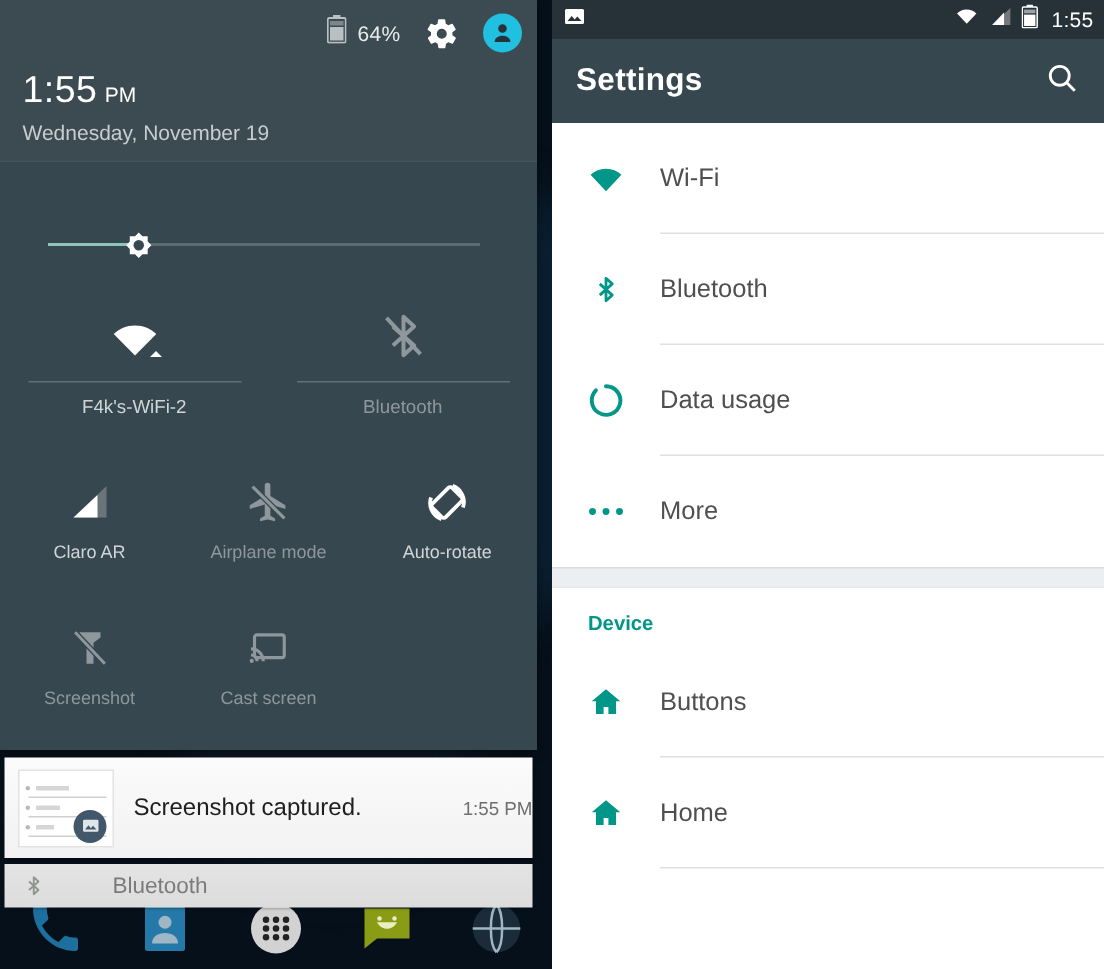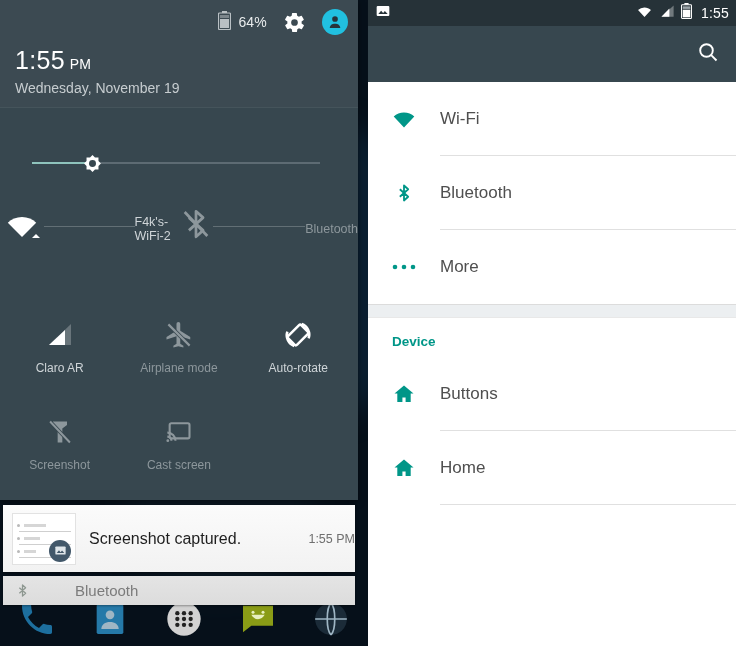--- a/index.html
+++ b/index.html
@@ -48,21 +48,21 @@
   .qs-divider{position:absolute;left:0;top:107px;width:100%;height:1px;background:rgba(255,255,255,.07);}
 
   
   .bright-row{position:absolute;left:0;top:140px;width:358px;height:46px;}
   .track{position:absolute;left:32px;top:22px;width:288px;height:2px;background:#5d6b73;}
   .track-fill{position:absolute;left:32px;top:22px;width:58px;height:2px;background:#8fc4bd;}
   .thumb{position:absolute;left:79px;top:10px;width:27px;height:27px;}
 
   
   .tile-row-top{position:absolute;left:0;top:198px;width:358px;display:flex;}
-  .big-tile{width:179px;display:flex;flex-direction:row;align-items:center;}
+  .big-tile{width:179px;display:flex;flex-direction:column;align-items:center;}
   .big-tile .glyph{height:52px;display:flex;align-items:center;justify-content:center;}
   .tile-underline{width:142px;height:1px;background:rgba(255,255,255,.22);margin-top:4px;}
   .big-tile .lbl{margin-top:9px;color:#cfd5d8;font-size:12.5px;}
   .big-tile.dim .lbl{color:#8d979c;}
 
   
   .tile-grid{position:absolute;left:0;top:303px;width:358px;}
   .tg-row{display:flex;height:97px;text-align:center;}
   .tile{width:119.3px;display:flex;flex-direction:column;align-items:center;padding-top:12px;box-sizing:border-box;}
   .tile .glyph{height:40px;display:flex;align-items:center;justify-content:center;}
@@ -354,20 +354,21 @@
               <rect x="0.6" y="2" width="11.8" height="16.4" rx="1" fill="none" stroke="#ffffff" stroke-width="1.2"></rect>
               <rect x="2" y="8" width="9" height="9" fill="#ffffff"></rect>
               <rect x="2" y="4" width="9" height="3" fill="#9aa3a8"></rect>
             </svg>
         </span>
         <span class="sys-clock">1:55</span>
       </span>
     </div>
 
     <div class="appbar">
+      <span class="appbar-title">Settings</span>
       <span class="appbar-actions">
         <span>
           <svg width="24" height="24" viewBox="0 0 24 24">
               <circle cx="10.5" cy="10.5" r="6.3" fill="none" stroke="#ffffff" stroke-width="1.9"></circle>
               <line x1="15.2" y1="15.2" x2="20.5" y2="20.5" stroke="#ffffff" stroke-width="1.9"></line>
             </svg>
         </span>
       </span>
     </div>
 
@@ -386,20 +387,29 @@
       <div class="srow">
         <span class="srow-ic">
           <svg width="20" height="26" viewBox="0 0 24 24">
               <path fill="none" stroke="#009688" stroke-width="2.2" stroke-linejoin="round" d="M7 7.5l10 9L12 21V3l5 4.5-10 9"></path>
             </svg>
         </span>
         <span class="srow-lbl">Bluetooth</span>
         <span class="srow-sep"></span>
       </div>
 
+      <div class="srow">
+        <span class="srow-ic">
+          <svg width="26" height="26" viewBox="0 0 24 24">
+              <path fill="none" stroke="#009688" stroke-width="2.4" stroke-linecap="round" d="M12 3.2a8.8 8.8 0 1 1-6.2 2.6"></path>
+            </svg>
+        </span>
+        <span class="srow-lbl">Data usage</span>
+        <span class="srow-sep"></span>
+      </div>
 
       <div class="srow">
         <span class="srow-ic">
           <svg width="26" height="10" viewBox="0 0 26 10">
               <circle cx="4" cy="5" r="2.3" fill="#009688"></circle>
               <circle cx="13" cy="5" r="2.3" fill="#009688"></circle>
               <circle cx="22" cy="5" r="2.3" fill="#009688"></circle>
             </svg>
         </span>
         <span class="srow-lbl">More</span>

